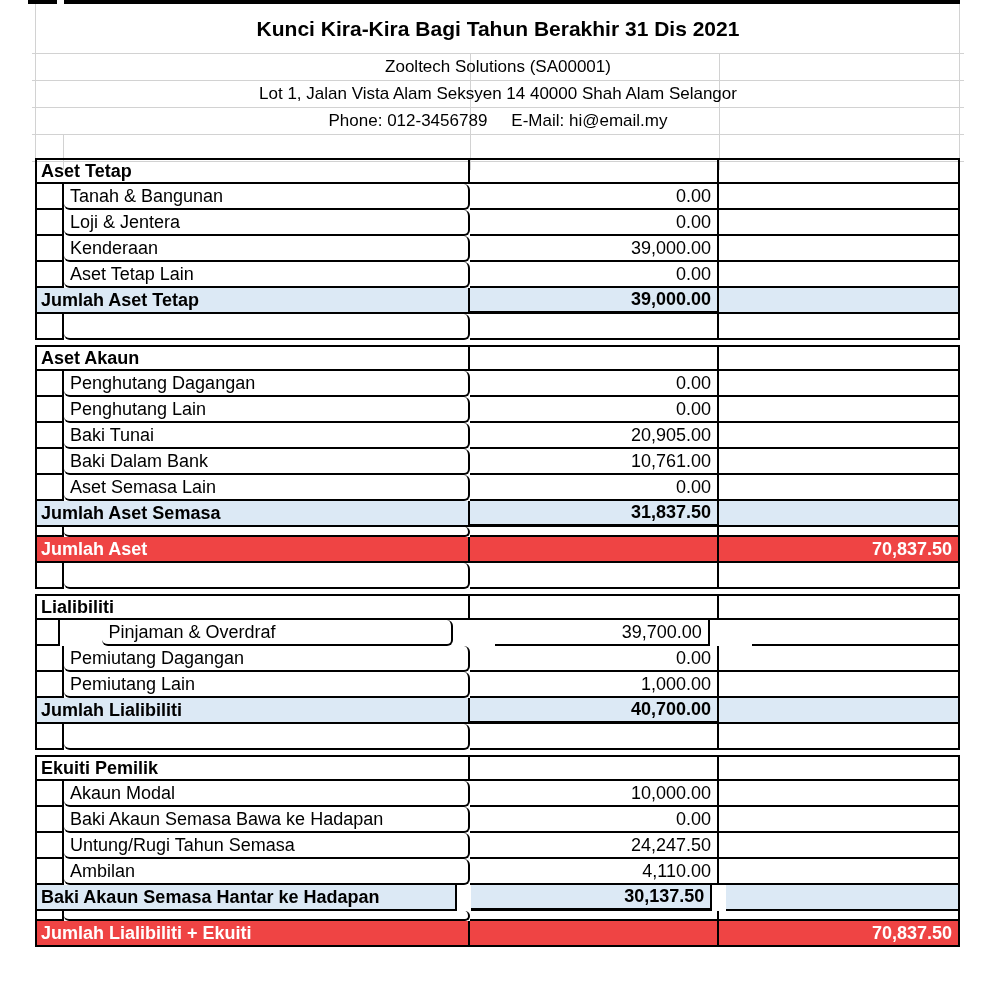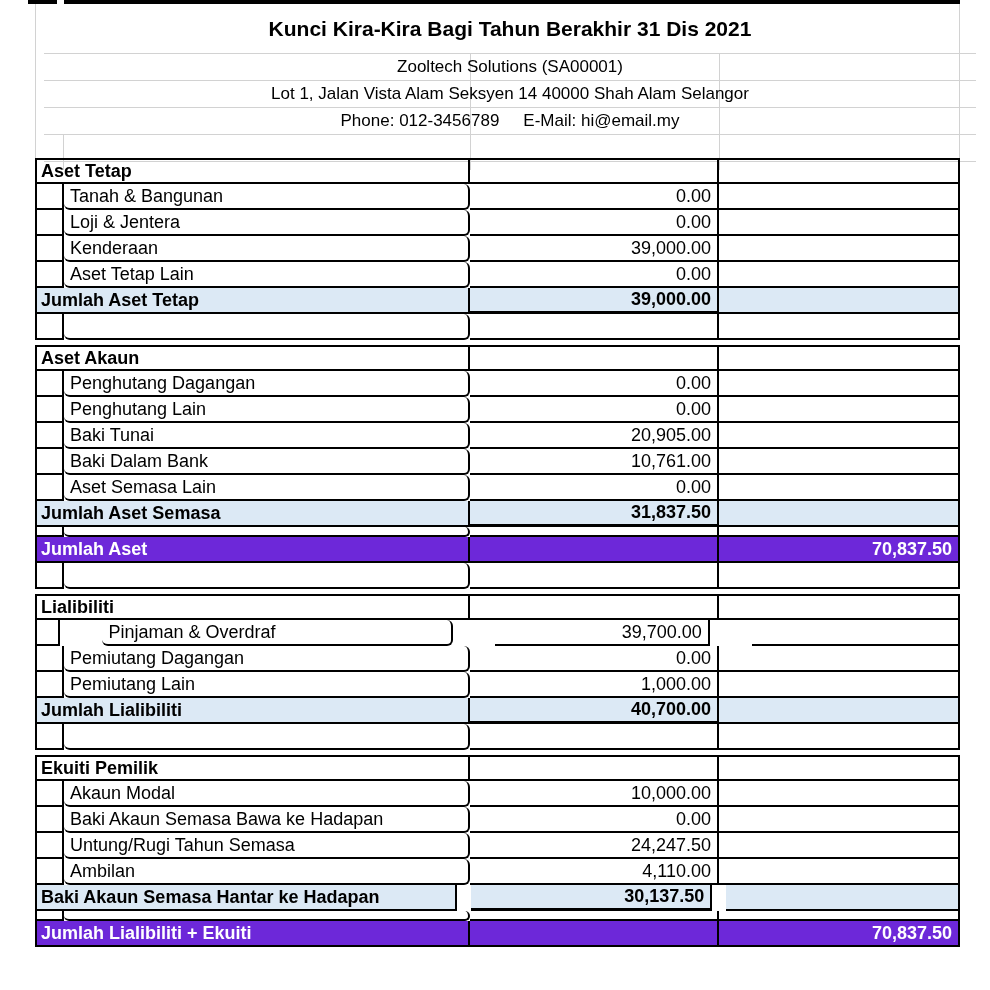--- a/index.html
+++ b/index.html
@@ -7,21 +7,21 @@
     position:relative;width:990px;height:990px;background:#ffffff;
     font-family:"Liberation Sans", sans-serif;color:#000;overflow:hidden;
   }
   
   .topbar{position:absolute;top:0;height:4px;background:#000;}
   .topbar.seg1{left:28px;width:29px;}
   .topbar.seg2{left:64px;width:896px;}
   
   .gl{position:absolute;background:#d2d2d2;}
   
-  .hwrap{position:absolute;top:4px;left:44px;width:932px;text-align:center;}
+  .hwrap{position:absolute;top:4px;left:32px;width:932px;text-align:center;}
   .hrow{border-bottom:1px solid #d2d2d2;display:flex;align-items:center;justify-content:center;}
   .hrow.title{height:49px;font-size:21px;font-weight:bold;}
   .hrow.info{height:26px;font-size:17px;}
   .hrow.blank{height:26px;}
   .hstrip{height:8px;}
   .contact-gap{width:24px;}
   
   .tbl{position:absolute;left:35px;top:158px;width:925px;font-size:18px;}
   .trow{display:flex;}
   .c{
@@ -34,21 +34,21 @@
   .cB{width:406px;}
   .cAB{width:435px;}
   .cC{width:249px;}
   .cD{width:241px;}
   .lbl{padding-left:4px;}
   .cB.lbl{padding-left:6px;border-radius:6px;}
   .val{justify-content:flex-end;padding-right:6px;}
   .trow.section .lbl{font-weight:bold;}
   .trow.total .c{background:#dce9f5;font-weight:bold;}
   .trow.total .cC{border-bottom:3px solid #000;}
-  .trow.grand .c{background:#6d28d9;color:#ffffff;font-weight:bold;}
+  .trow.grand .c{background:#ef4444;color:#ffffff;font-weight:bold;}
 </style>
 </head>
 <body>
 
 <div class="page">
 
   <div class="topbar seg1"></div>
   <div class="topbar seg2"></div>
 
   <div class="gl" style="left:35px;top:4px;width:1px;height:166px;"></div>

